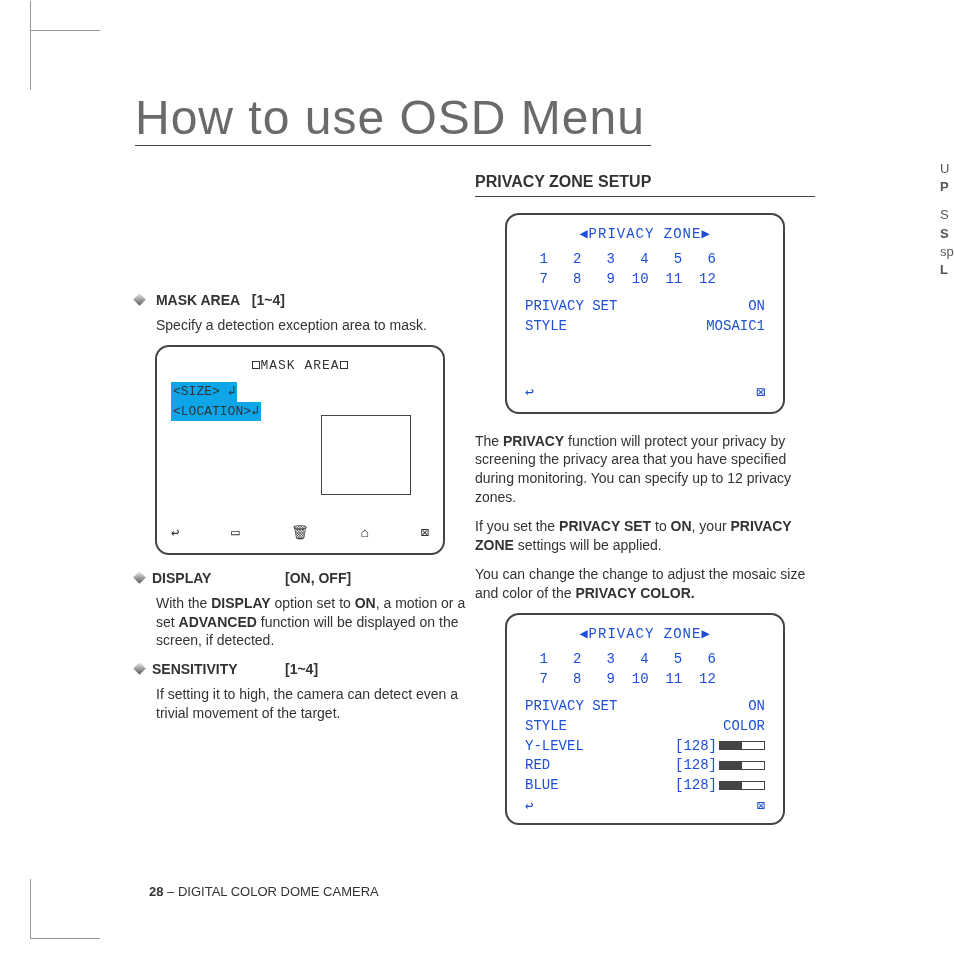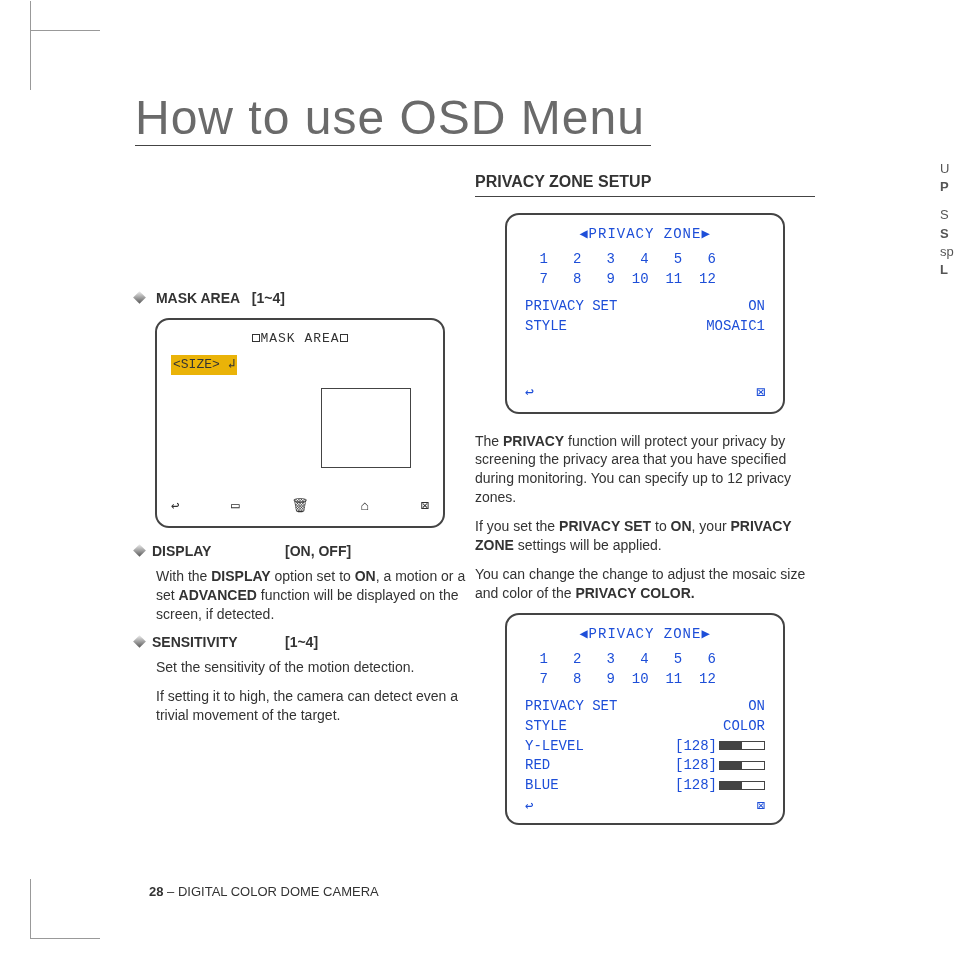--- a/index.html
+++ b/index.html
@@ -26,21 +26,21 @@
   .privacy-title { font-weight: bold; font-size: 16px; border-bottom: 1px solid #444; padding-bottom: 3px; margin-bottom: 16px; }
 
   .osd-box { border: 2px solid #444; border-radius: 14px; font-family: "Courier New", monospace; font-size: 14px; color:#1d4ed8; padding: 10px 14px 8px 14px; margin: 0 auto 18px auto; width: 280px; line-height: 1.4; }
   .osd-title { text-align:center; letter-spacing: 1px; margin-bottom:6px; }
   .osd-nums { white-space: pre; text-align:left; padding-left:10px; }
   .osd-row { display:flex; justify-content:space-between; padding: 0 4px; }
   .osd-foot { display:flex; justify-content:space-between; padding: 10px 4px 0 4px; font-size:15px; }
 
   .mask-box { border: 2px solid #444; border-radius: 14px; font-family: "Courier New", monospace; font-size: 13px; color:#333; padding: 10px 14px 10px 14px; margin: 10px 0 14px 20px; width: 290px; position:relative; height: 210px; }
   .mask-box .m-title { text-align:center; margin-bottom: 8px; }
-  .mask-box .m-lines { background:#eab308; display:inline-block; padding: 1px 2px; }
+  .mask-box .m-lines { background:#0ea5e9; display:inline-block; padding: 1px 2px; }
   .mask-rect { position:absolute; right: 32px; top: 68px; width: 90px; height: 80px; border:1.5px solid #444; }
   .mask-icons { position:absolute; left:14px; right:14px; bottom:10px; display:flex; justify-content:space-between; font-size:14px; }
 
   .footer-pg { position:absolute; left:149px; bottom:55px; font-size:13px; }
   .footer-pg b { font-weight:bold; }
 
   .right-cut { position:absolute; right:0; top:160px; width:14px; font-size:13px; color:#555; line-height:1.4; overflow:hidden; }
   .right-cut div { white-space:nowrap; }
 
   .progress-bar { display:inline-block; width:46px; height:9px; border:1px solid #444; vertical-align: middle; position:relative; margin-left:2px; }
@@ -58,26 +58,28 @@
   <div class="title">How to use OSD Menu</div>
 
   <div class="cols">
 
     <div class="col">
       <div class="sub-h">
         <span class="diamond"></span>
         <span>MASK AREA</span>&nbsp;&nbsp;
         <span>[1~4]</span>
       </div>
+      <p class="indent">Specify a detection exception area to mask.</p>
 
       <div class="mask-box">
         <div class="m-title">
           <span class="sq"></span><span style="font-family:'Courier New';letter-spacing:1px;">MASK AREA</span><span class="sq"></span>
         </div>
         <div><span class="m-lines">&lt;SIZE&gt; ↲</span></div>
+        <div><span class="m-lines">&lt;LOCATION&gt;↲</span></div>
         <div class="mask-rect"></div>
         <div class="mask-icons">
           <span>↩</span>
           <span>▭</span>
           <span>🗑</span>
           <span>⌂</span>
           <span>⊠</span>
         </div>
       </div>
 
@@ -86,21 +88,20 @@
         <span class="sub-range">[ON, OFF]</span>
       </div>
       <p class="indent">
         <span>With the </span><b>DISPLAY</b><span> option set to </span><b>ON</b><span>, a motion or a set </span><b>ADVANCED</b><span> function will be displayed on the screen, if detected.</span>
       </p>
 
       <div class="sub-h sub-row">
         <span class="sub-label"><span class="diamond"></span><span>SENSITIVITY</span></span>
         <span class="sub-range">[1~4]</span>
       </div>
-      <p class="indent">Set the sensitivity of the motion detection.</p>
 
       <p class="indent">If setting it to high, the camera can detect even a trivial movement of the target.</p>
     </div>
 
     <div class="col">
       <div class="privacy-title">PRIVACY ZONE SETUP</div>
 
       <div class="osd-box">
         <div class="osd-title">◀PRIVACY ZONE▶</div>
         <div class="osd-nums"> 1   2   3   4   5   6</div>

